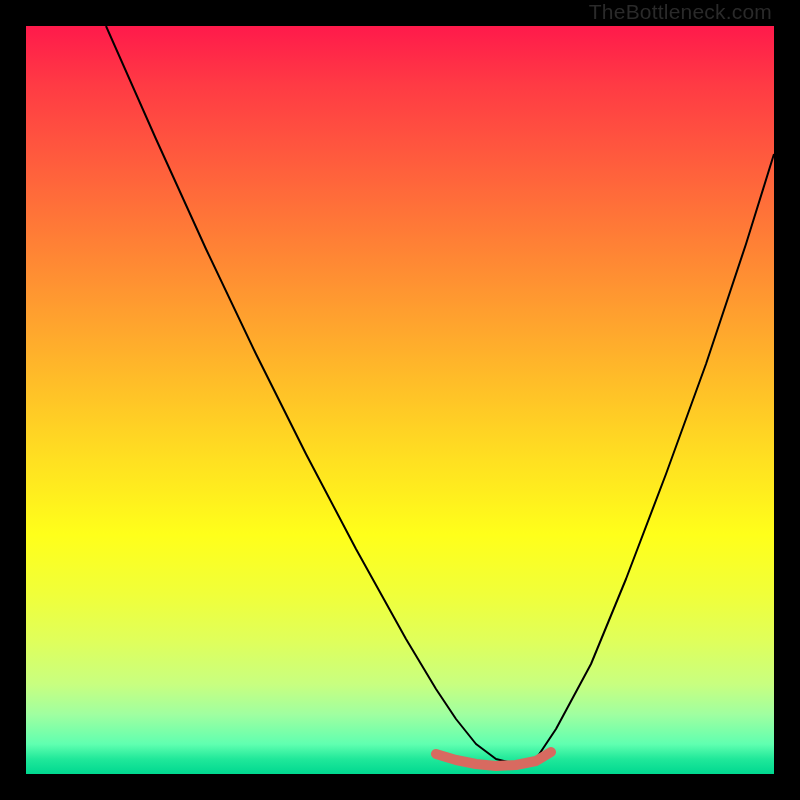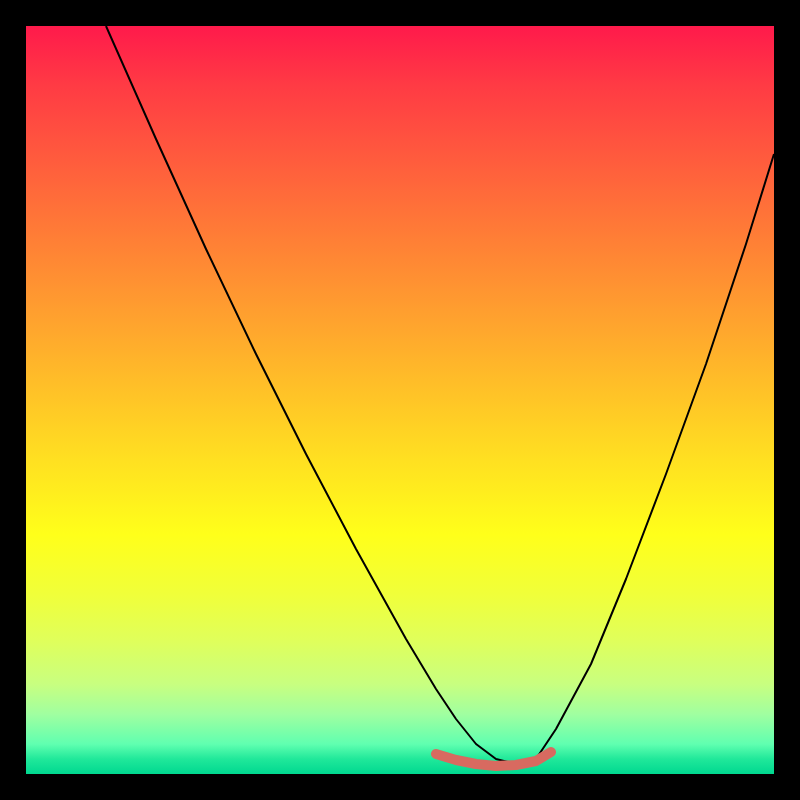--- a/index.html
+++ b/index.html
@@ -70,14 +70,15 @@
 <div class="frame">
 
   <div class="plot-area">
     <div class="gradient-bg"></div>
     <svg class="curve-svg" id="curve-svg" viewBox="0 0 748 748" preserveAspectRatio="none">
         <path d="M80 0 L130 113 L180 223 L230 328 L280 428 L330 523 L380 613 L410 663 L430 693 L450 718 L470 733 L490 738 L510 733 L530 703 L565 638 L600 553 L640 448 L680 338 L720 218 L748 128" fill="none" stroke="#000000" stroke-width="2" stroke-linecap="butt" stroke-linejoin="round"></path>
         <path d="M410 728 L430 734 L450 738 L470 740 L490 739 L510 735 L525 726" fill="none" stroke="#d86a60" stroke-width="10" stroke-linecap="round" stroke-linejoin="round"></path>
       </svg>
   </div>
 
+  <div class="watermark">TheBottleneck.com</div>
 
 </div>
 
 </body></html>

